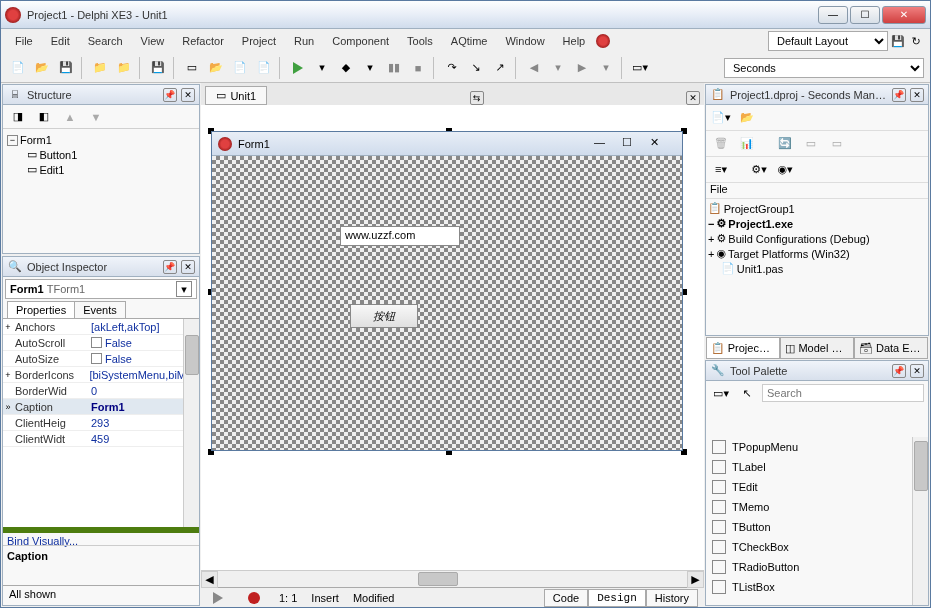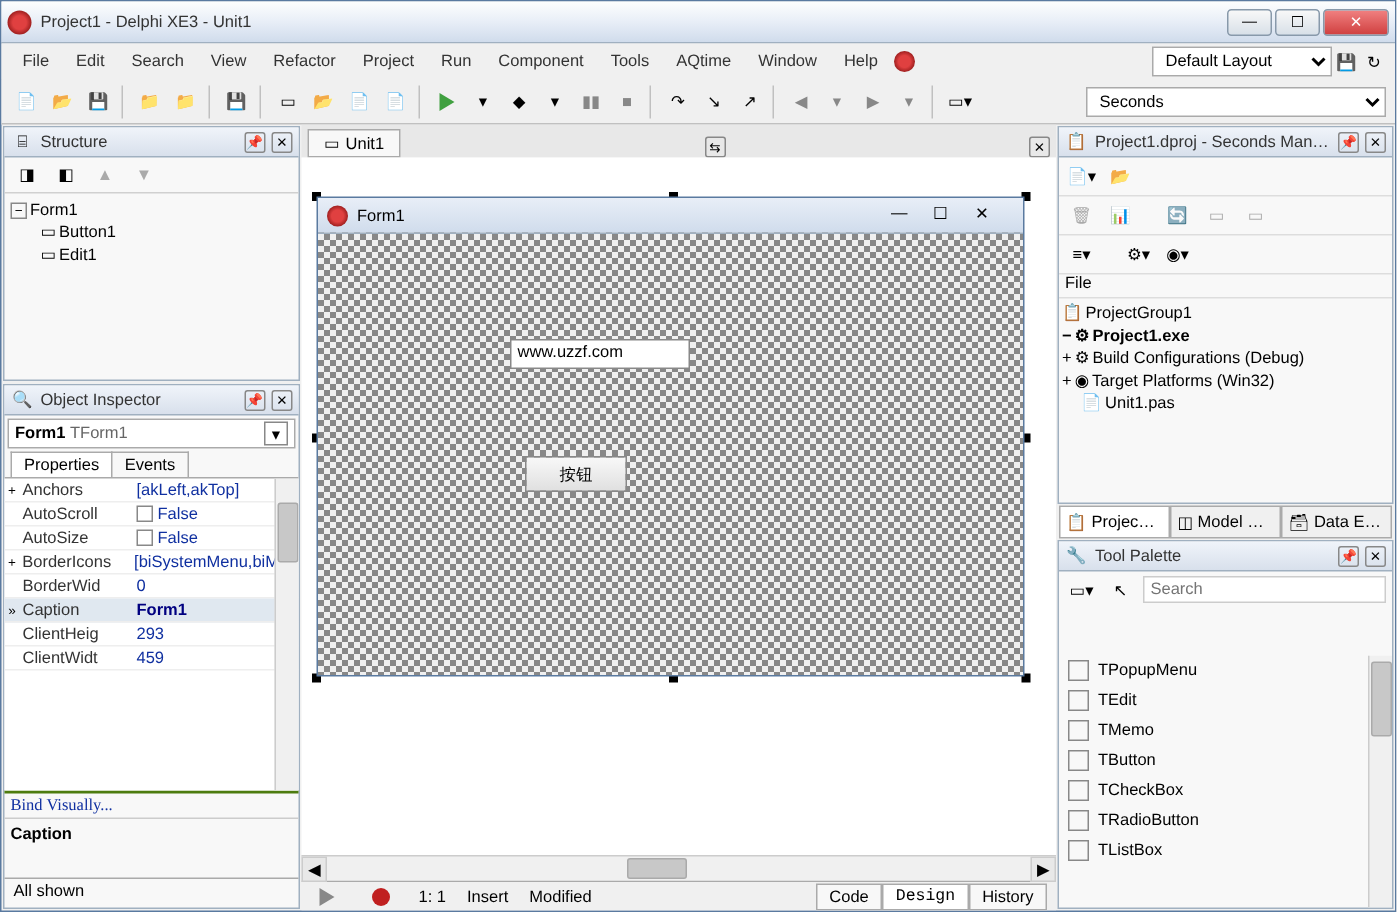--- a/index.html
+++ b/index.html
@@ -56,40 +56,40 @@
 .proplist { flex: 1; overflow: auto; border-top: 1px solid #aaa; background: #fff; position: relative; }
 .prop-row { display: flex; height: 16px; border-bottom: 1px solid #eee; }
 .prop-row .pname { width: 76px; padding: 0 2px; color: #333; overflow: hidden; display: flex; align-items: center; gap: 2px; }
 .prop-row .pval { flex: 1; padding: 0 2px; color: #1030a0; display: flex; align-items: center; gap: 3px; }
 .prop-row.sel { background: #e0e8f0; }
 .prop-row.sel .pval { color: #000080; font-weight: bold; }
 .pmarker { width: 10px; display: inline-flex; align-items: center; justify-content: center; font-size: 9px; }
 .cbx { width: 11px; height: 11px; border: 1px solid #888; background: #fff; }
 .scroll-v { position: absolute; right: 0; top: 0; width: 16px; height: 100%; background: #f0f0f0; border-left: 1px solid #ccc; }
 .scroll-thumb { position: absolute; left: 1px; width: 14px; background: #c8c8c8; border: 1px solid #aaa; border-radius: 2px; }
-.bindvis { height: 18px; border-top: 2px solid #4d7c0f; padding: 2px 4px; color: #1030a0; cursor: pointer; font-family: Liberation Serif, serif; }
+.bindvis { height: 18px; border-top: 6px solid #4d7c0f; padding: 2px 4px; color: #1030a0; cursor: pointer; }
 .helpbox { height: 40px; border-top: 1px solid #ccc; padding: 4px; }
 .helpbox .cap { font-weight: bold; }
 .status { height: 20px; border-top: 1px solid #aaa; padding: 2px 6px; }
 
 
 .center-col { flex: 1; display: flex; flex-direction: column; }
 .tabbar { height: 22px; display: flex; align-items: flex-end; padding: 0 4px; background: #e8e8e8; }
 .filetab { padding: 2px 10px; border: 1px solid #aaa; background: #f8f8f8; display: flex; align-items: center; gap: 4px; }
 .tabbar .pbtn { width: 14px; height: 14px; border: 1px solid #888; border-radius: 2px; display: inline-flex; align-items: center; justify-content: center; font-size: 9px; margin-left: auto; cursor: pointer; }
 .designer { flex: 1; background: #fff; position: relative; overflow: hidden; }
 
 .form-win { position: absolute; left: 10px; top: 26px; width: 472px; height: 320px; border: 1px solid #5a7aa0; background: repeating-conic-gradient(#888 0% 25%, #f0f0f0 0% 50%) 0 0/8px 8px; }
 .form-win .ftitle { height: 24px; background: linear-gradient(#e8eef7, #d0dcec); display: flex; align-items: center; padding: 0 6px; gap: 6px; border-bottom: 1px solid #a0b0c0; }
 .form-win .ftitle .ficon { width: 14px; height: 14px; background: radial-gradient(circle, #e04040 40%, #a02020 70%); border-radius: 50%; }
 .form-win .ftitle .wbtns { margin-left: auto; display: flex; gap: 2px; }
 .form-win .ftitle .wbtn { width: 26px; height: 16px; }
 .form-surf { position: absolute; top: 24px; left: 0; right: 0; bottom: 0; }
 .editctl { position: absolute; left: 128px; top: 70px; width: 120px; height: 20px; border: 1px solid #888; background: #fff; padding: 2px 4px; }
-.btnctl { position: absolute; left: 138px; top: 148px; width: 68px; height: 24px; border: 1px solid #888; background: linear-gradient(#f8f8f8, #e0e0e0); display: flex; align-items: center; justify-content: center; }
+.btnctl { position: absolute; left: 138px; top: 148px; width: 68px; height: 24px; border: 1px solid #888; background: linear-gradient(#f8f8f8, #e0e0e0); display: flex; align-items: center; justify-content: center; font-style: italic; }
 .handle { position: absolute; width: 6px; height: 6px; background: #000; }
 
 .des-status { height: 20px; display: flex; align-items: center; padding: 0 6px; gap: 14px; border-top: 1px solid #aaa; background: #f0f0f0; }
 .des-tabs { display: flex; gap: 0; margin-left: auto; }
 .des-tab { padding: 2px 8px; border: 1px solid #aaa; background: #f8f8f8; cursor: pointer; }
 .des-tab.active { background: #fff; font-family: Liberation Mono, monospace; }
 .hscroll { height: 17px; background: #f0f0f0; border-top: 1px solid #ccc; position: relative; }
 .hscroll .track { position: absolute; left: 17px; right: 17px; top: 0; bottom: 0; }
 .hscroll .hthumb { position: absolute; top: 1px; height: 14px; background: #c8c8c8; border: 1px solid #aaa; border-radius: 2px; }
 .hscroll .harrow { position: absolute; top: 0; width: 17px; height: 17px; background: #e8e8e8; border: 1px solid #ccc; display: flex; align-items: center; justify-content: center; }
@@ -400,20 +400,24 @@
           <span class="tbtn">↖</span>
           <input class="search" placeholder="Search" style="">
         </div>
         <div class="tp-list" id="tplist">
           <div class="tp-item">
               <span class="tp-ico"></span>
               <span>TPopupMenu</span>
             </div>
             <div class="tp-item">
               <span class="tp-ico"></span>
+              <span>TLabel</span>
+            </div>
+            <div class="tp-item">
+              <span class="tp-ico"></span>
               <span>TEdit</span>
             </div>
             <div class="tp-item">
               <span class="tp-ico"></span>
               <span>TMemo</span>
             </div>
             <div class="tp-item">
               <span class="tp-ico"></span>
               <span>TButton</span>
             </div>

